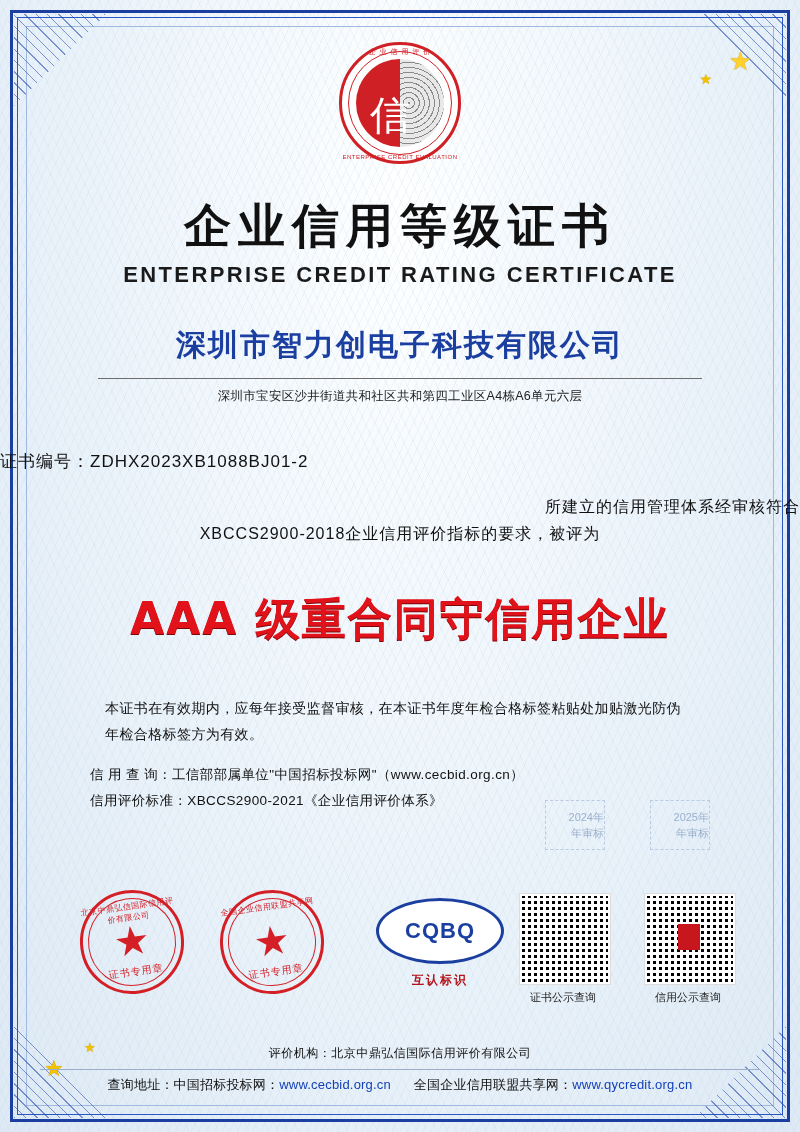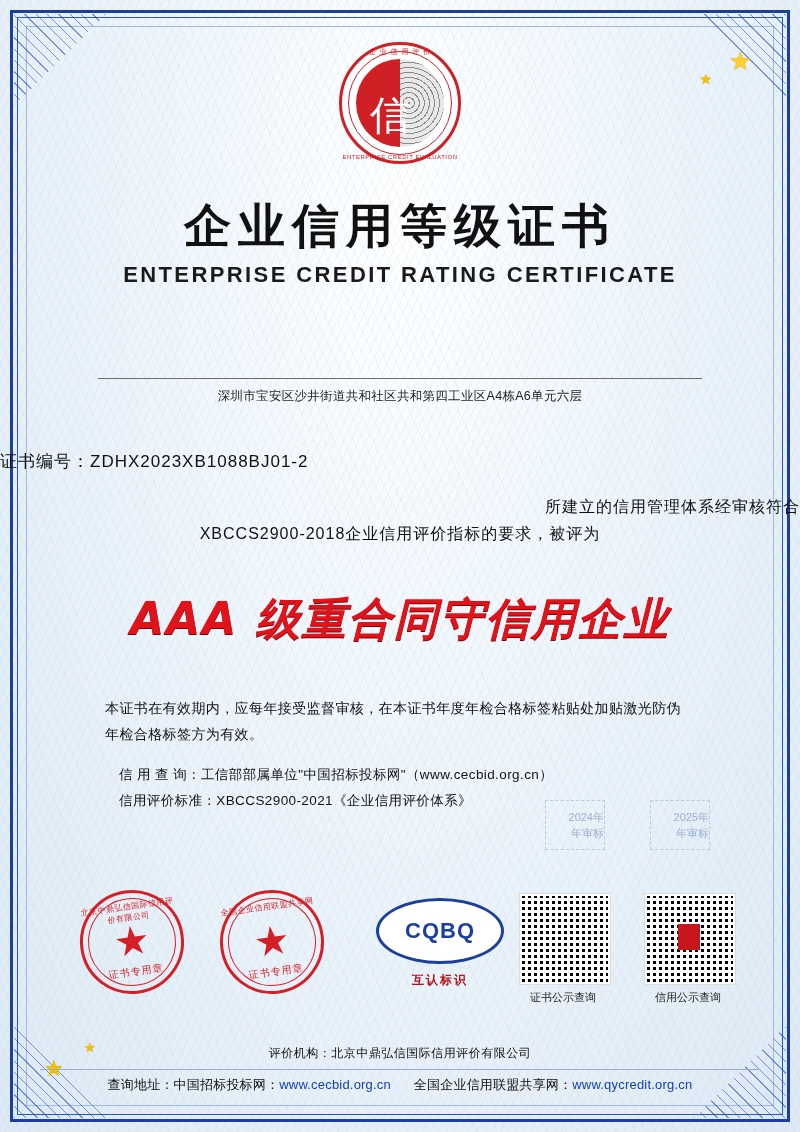--- a/index.html
+++ b/index.html
@@ -115,28 +115,27 @@
   }
   .stmt2{
     position:absolute;left:0;right:0;top:524px;text-align:center;
     font-size:16px;color:#111;letter-spacing:1px;
   }
   .grade{
     position:absolute;left:0;right:0;top:590px;text-align:center;
     font-family:"DejaVu Sans","Liberation Sans",sans-serif;
     font-size:44px;font-weight:bold;color:#e1121a;letter-spacing:2px;
     text-shadow:0 1px 0 #7d0508;
-    font-style:italic;
   }
   .body-text{
     position:absolute;left:105px;right:105px;top:695px;
     font-size:14px;color:#111;line-height:26px;letter-spacing:.4px;
   }
   .lines{
-    position:absolute;left:119px;right:105px;top:762px;
+    position:absolute;left:90px;right:105px;top:762px;
     font-size:13.5px;color:#111;line-height:26px;letter-spacing:.4px;
   }
   .lines .l{white-space:nowrap;}
   
   .yearbox{
     position:absolute;width:60px;height:50px;
     border:1px dashed #b9cbe3;color:#9ab0cd;
     font-size:11px;text-align:right;line-height:16px;padding-top:8px;box-sizing:border-box;
   }
   .yearbox.y1{left:545px;top:800px;}
@@ -234,20 +233,21 @@
         <div class="xin">信</div>
       </div>
       <div class="arc-top">企 业 信 用 评 价</div>
       <div class="arc-bot">ENTERPRISE CREDIT EVALUATION</div>
     </div>
   </div>
 
   <div class="title-cn">企业信用等级证书</div>
   <div class="title-en">ENTERPRISE CREDIT RATING CERTIFICATE</div>
 
+  <div class="company">深圳市智力创电子科技有限公司</div>
   <div class="rule"></div>
   <div class="address">深圳市宝安区沙井街道共和社区共和第四工业区A4栋A6单元六层</div>
 
   <div class="cert-no">证书编号：ZDHX2023XB1088BJ01-2</div>
 
   <div class="stmt1">所建立的信用管理体系经审核符合</div>
   <div class="stmt2">XBCCS2900-2018企业信用评价指标的要求，被评为</div>
 
   <div class="grade">AAA 级重合同守信用企业</div>
 

